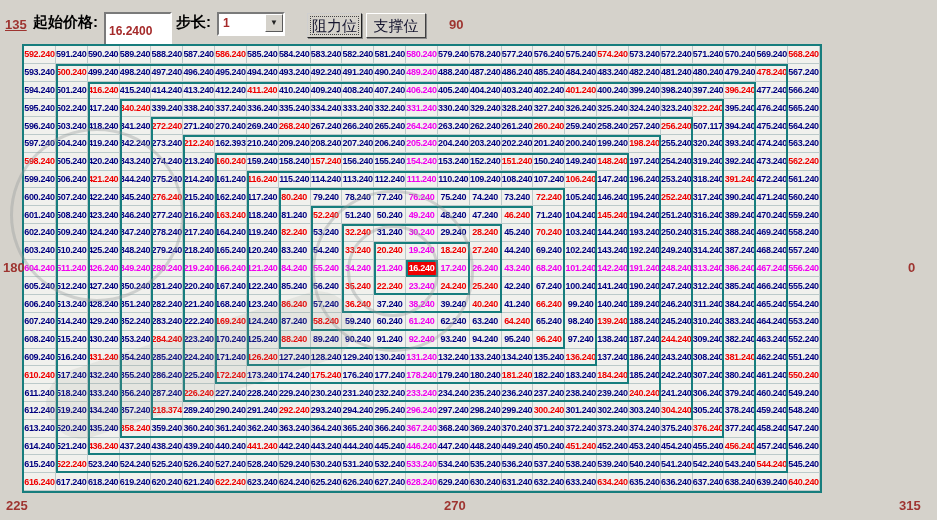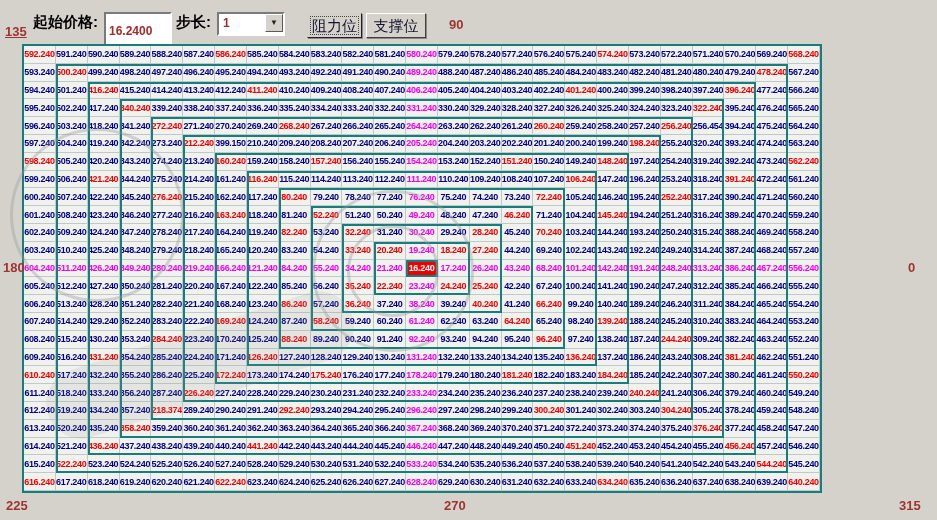--- a/index.html
+++ b/index.html
@@ -60,21 +60,21 @@
   .wm{pointer-events:none; z-index:3;}
   .wm-circle{border:3px solid rgba(150,155,155,0.38); border-radius:50%;}
   .wm-text{font-size:28px; font-weight:bold; color:rgba(122,130,130,0.55); letter-spacing:3px;}
   .wm-bar{background:rgba(150,155,150,0.14); border-radius:40px; transform:rotate(-18deg);}
 </style>
 </head>
 <body>
 
 <div class="app" style="--navy: #000080; --ray: #ef0000; --card: #f000f0; --ring: #177d7d; --cellborder: #bccaca; --cellbg: #f1f1ed;">
 
-  <span class="angle-label" style="left:5px; top:24px;text-decoration:underline;">135</span>
+  <span class="angle-label" style="left:5px; top:17px;text-decoration:underline;">135</span>
   <span class="field-label" style="left:33px; top:13px;">起始价格:</span>
   <input class="tb-input" value="16.2400" style="">
   <span class="field-label" style="left:176px; top:13px;">步长:</span>
   <div class="combo">
     <span class="combo-value">1</span>
     <span class="combo-btn">▼</span>
   </div>
   <button class="btn default" style="left:307px; width:55px;">阻力位</button>
   <button class="btn" style="left:366px; width:60px;">支撑位</button>
   <span class="angle-label" style="left:449px; top:17px;">90</span>
@@ -195,31 +195,31 @@
       <div class="cell">265.240</div>
       <div class="cell cardinal">264.240</div>
       <div class="cell">263.240</div>
       <div class="cell">262.240</div>
       <div class="cell">261.240</div>
       <div class="cell ray">260.240</div>
       <div class="cell">259.240</div>
       <div class="cell">258.240</div>
       <div class="cell">257.240</div>
       <div class="cell ray">256.240</div>
-      <div class="cell">256.454</div>
+      <div class="cell">507.117</div>
       <div class="cell">394.240</div>
       <div class="cell">475.240</div>
       <div class="cell">564.240</div>
       <div class="cell">597.240</div>
       <div class="cell">504.240</div>
       <div class="cell">419.240</div>
       <div class="cell">342.240</div>
       <div class="cell">273.240</div>
       <div class="cell ray">212.240</div>
-      <div class="cell">399.150</div>
+      <div class="cell">162.393</div>
       <div class="cell">210.240</div>
       <div class="cell">209.240</div>
       <div class="cell">208.240</div>
       <div class="cell">207.240</div>
       <div class="cell">206.240</div>
       <div class="cell cardinal">205.240</div>
       <div class="cell">204.240</div>
       <div class="cell">203.240</div>
       <div class="cell">202.240</div>
       <div class="cell">201.240</div>

